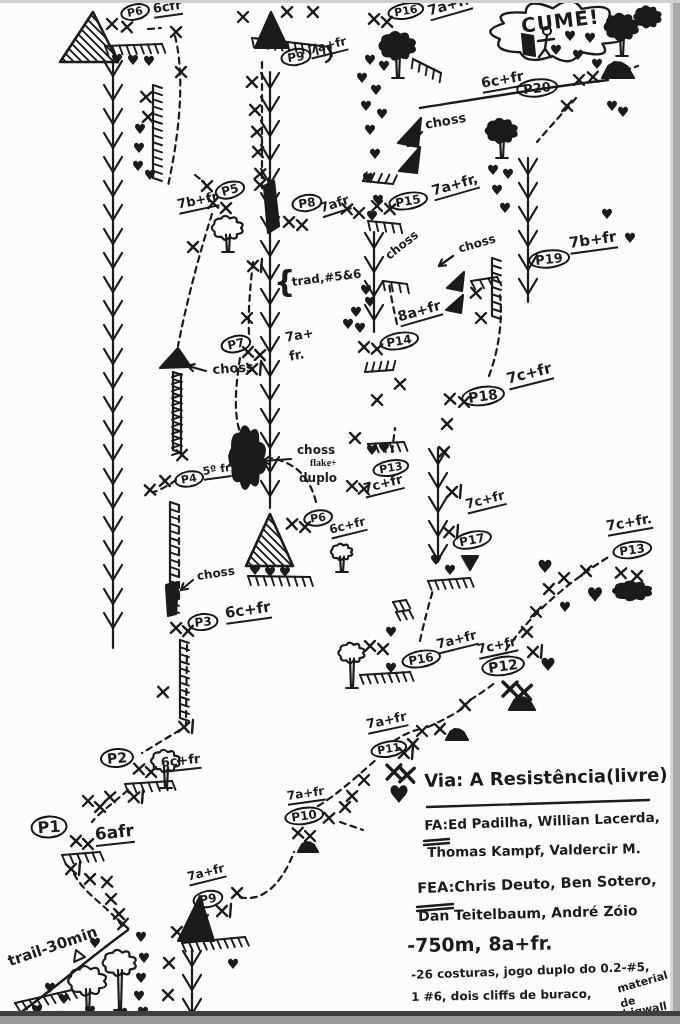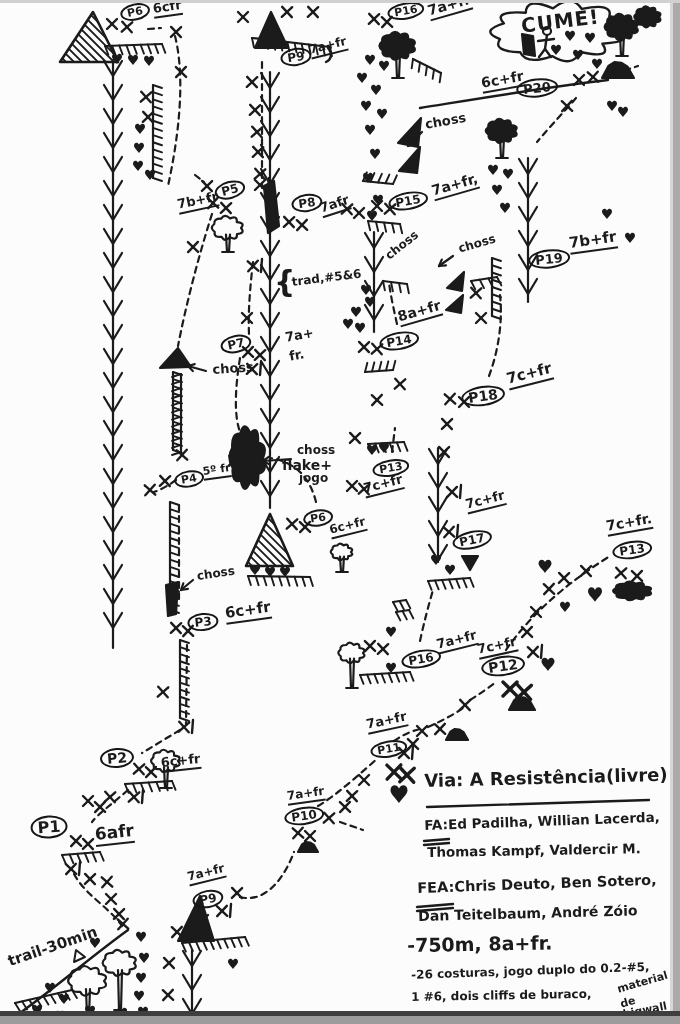--- a/index.html
+++ b/index.html
@@ -1096,22 +1096,22 @@
       <div class="lbl ul" style="left: 365px; top: 718px; font-size: 13px; transform: rotate(-12deg);">7a+fr</div>
       <div class="lbl ul" style="left: 94px; top: 826px; font-size: 17px; transform: rotate(-6deg);">6afr</div>
       <div class="lbl ul" style="left: 286px; top: 790px; font-size: 12px; transform: rotate(-8deg);">7a+fr</div>
       <div class="lbl ul" style="left: 186px; top: 871px; font-size: 12px; transform: rotate(-14deg);">7a+fr</div>
       <div class="lbl note" style="left: 424px; top: 118px; font-size: 13px; transform: rotate(-10deg);">choss</div>
       <div class="lbl note" style="left: 383px; top: 252px; font-size: 12px; transform: rotate(-38deg);">choss</div>
       <div class="lbl note" style="left: 457px; top: 243px; font-size: 12px; transform: rotate(-16deg);">choss</div>
       <div class="lbl note" style="left: 212px; top: 363px; font-size: 13px; transform: rotate(-4deg);">choss</div>
       <div class="lbl note" style="left: 196px; top: 570px; font-size: 12px; transform: rotate(-8deg);">choss</div>
       <div class="lbl note" style="left: 297px; top: 444px; font-size: 12px; transform: rotate(0deg);">choss</div>
-      <div class="lbl note" style="left: 282px; top: 458px; font-size: 14px; transform: rotate(0deg);">flake+</div>
-      <div class="lbl note" style="left: 299px; top: 472px; font-size: 12px; transform: rotate(0deg);">jogo</div>
+      <div class="lbl note" style="left: 310px; top: 458px; font-size: 10px; transform: rotate(0deg); font-family: Liberation Serif, serif;">flake+</div>
+      <div class="lbl note" style="left: 299px; top: 472px; font-size: 12px; transform: rotate(0deg);">duplo</div>
       <div class="lbl note" style="left: 291px; top: 276px; font-size: 12px; transform: rotate(-7deg);">trad,#5&amp;6</div>
       <div class="lbl note" style="left: 274px; top: 266px; font-size: 30px; transform: rotate(0deg);">{</div>
     </div>
 
   <div class="edge" id="edge-right"></div>
   <div class="edge" id="edge-right2"></div>
   <div class="edge" id="edge-bottom"></div>
   <div class="edge" id="edge-bottom2"></div>
   <div class="edge" id="edge-top"></div>
 </div>

